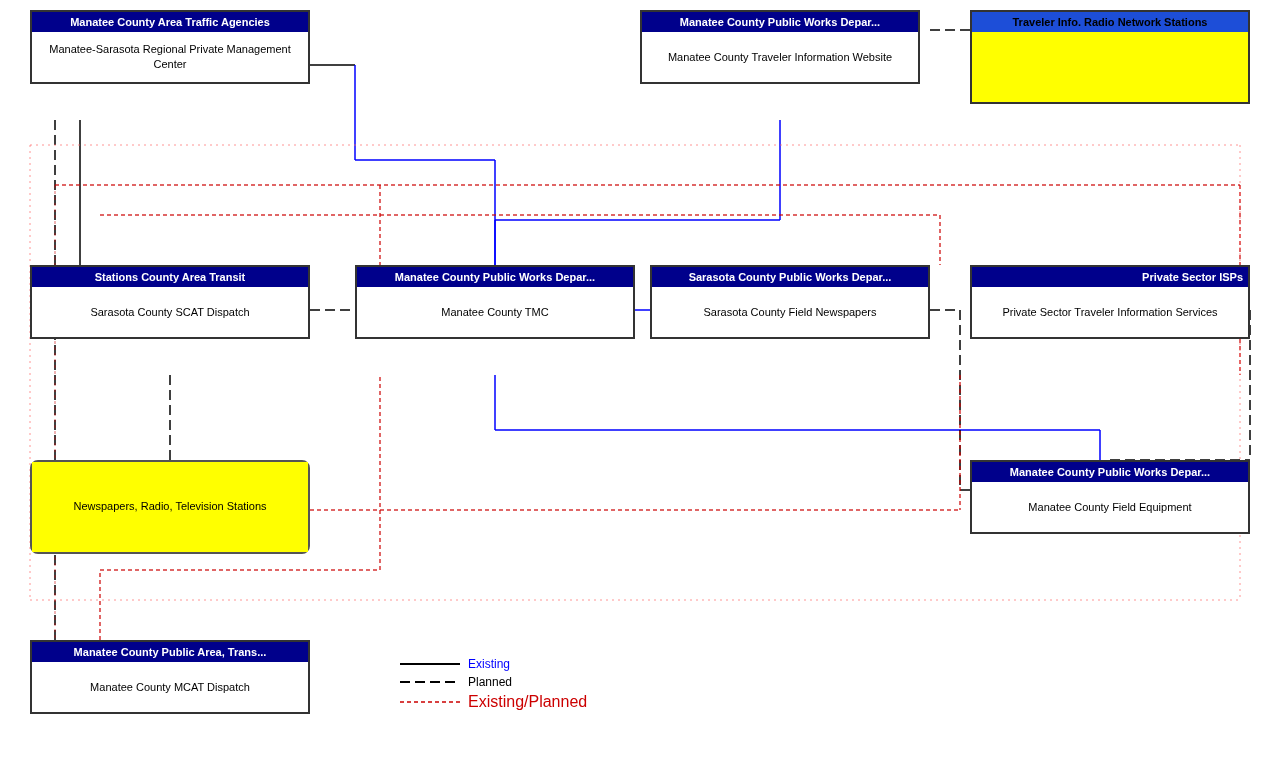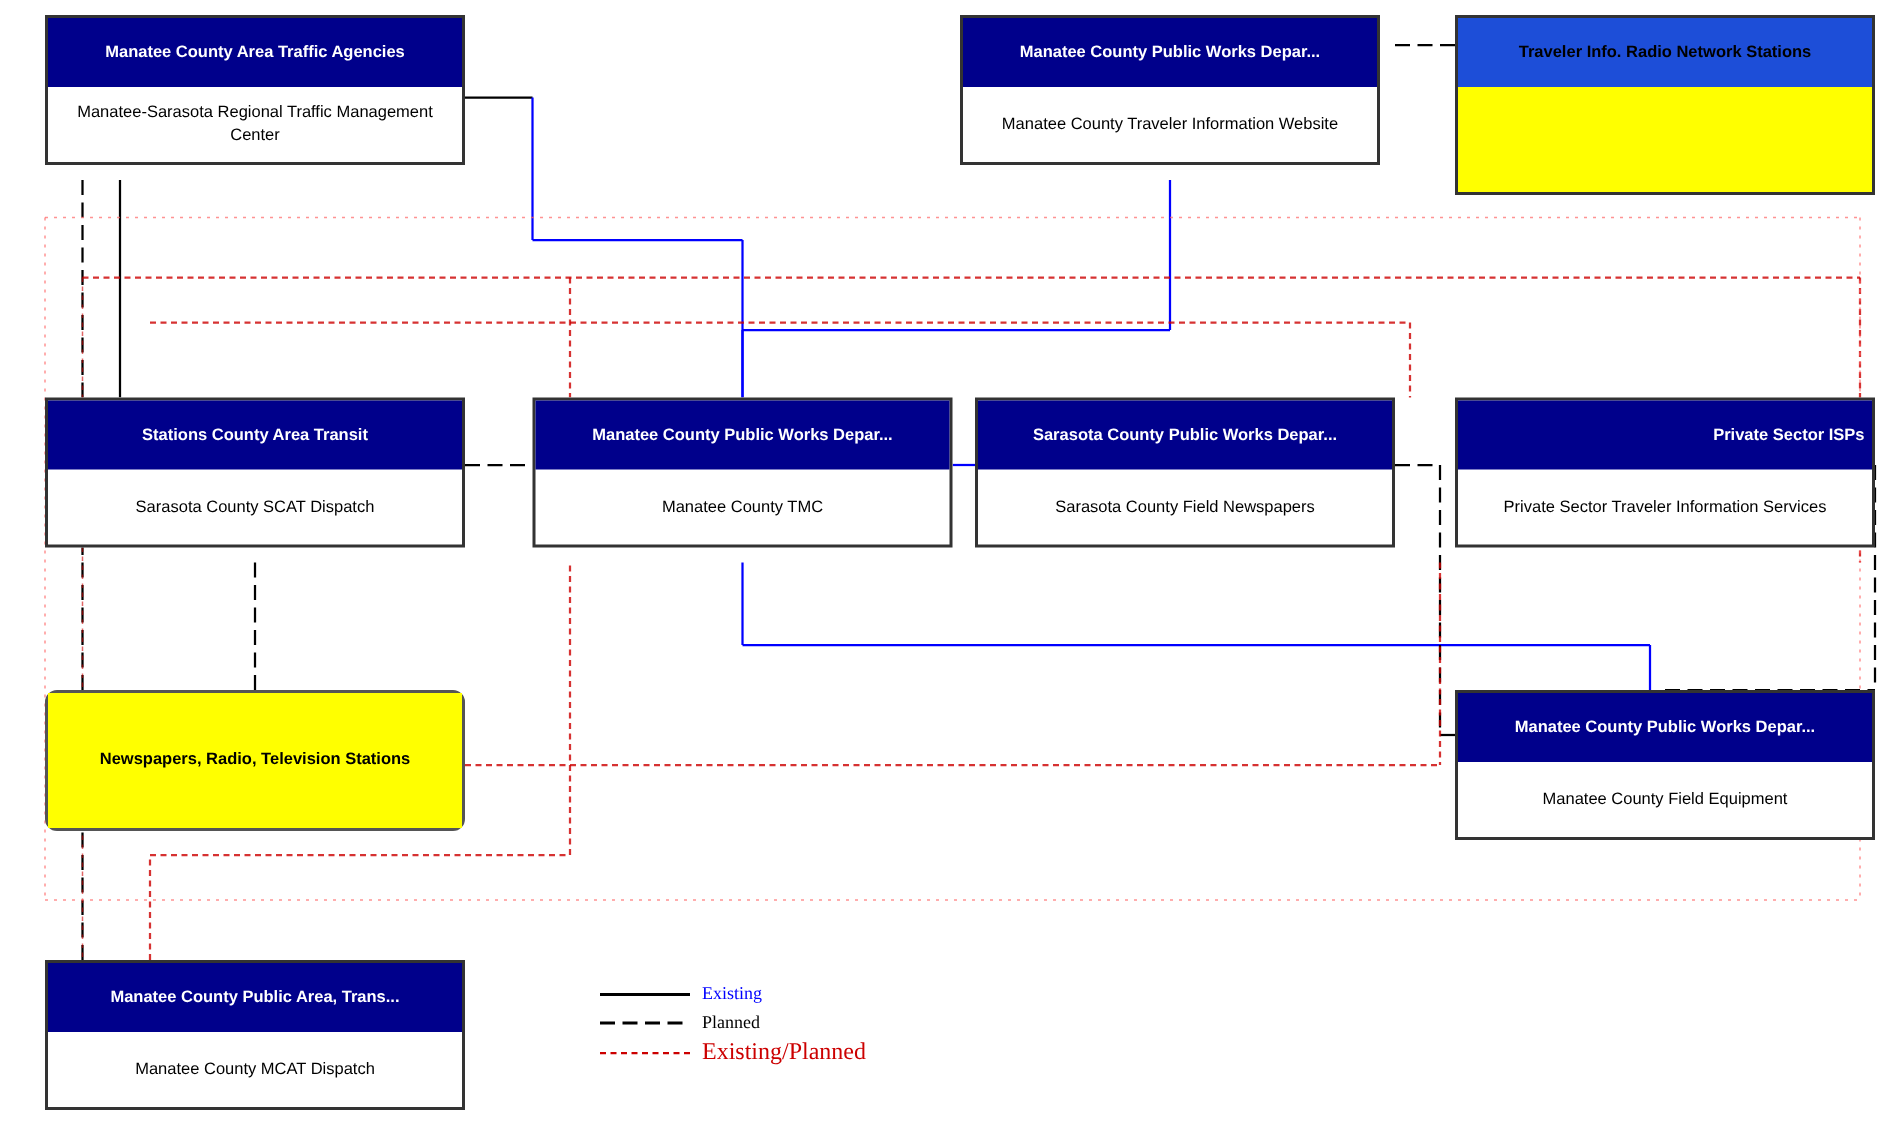--- a/index.html
+++ b/index.html
@@ -21,21 +21,21 @@
       position: absolute;
       border: 2px solid #333;
       background: white;
       text-align: center;
     }
     .node-header {
       background: #00008B;
       color: white;
       font-size: 11px;
       font-weight: bold;
-      padding: 16px 5px;
+      padding: 3px 5px;
       line-height: 1.3;
     }
     .node-body {
       padding: 8px 5px;
       font-size: 11px;
       color: black;
       line-height: 1.4;
       min-height: 50px;
       display: flex;
       align-items: center;
@@ -54,21 +54,20 @@
       left: 0;
       width: 1267px;
       height: 765px;
       pointer-events: none;
     }
     .legend {
       position: absolute;
       bottom: 80px;
       left: 380px;
       font-size: 11px;
-      font-family: Liberation Serif, serif;
     }
     .legend-item {
       display: flex;
       align-items: center;
       margin-bottom: 4px;
     }
   </style>
 </head>
 <body>
 
@@ -126,21 +125,21 @@
     <line x1="380" y1="570" x2="380" y2="375" stroke="#CC0000" stroke-width="1.5" stroke-dasharray="4,3" opacity="0.8"></line>
 
     <line x1="30" y1="145" x2="1240" y2="145" stroke="#FF6666" stroke-width="1" stroke-dasharray="2,4" opacity="0.7"></line>
     <line x1="1240" y1="145" x2="1240" y2="600" stroke="#FF6666" stroke-width="1" stroke-dasharray="2,4" opacity="0.7"></line>
     <line x1="30" y1="600" x2="1240" y2="600" stroke="#FF6666" stroke-width="1" stroke-dasharray="2,4" opacity="0.7"></line>
     <line x1="30" y1="145" x2="30" y2="600" stroke="#FF6666" stroke-width="1" stroke-dasharray="2,4" opacity="0.7"></line>
   </svg>
 
   <div class="node" style="left:30px; top:10px; width:280px;">
     <div class="node-header">Manatee County Area Traffic Agencies</div>
-    <div class="node-body">Manatee-Sarasota Regional Traffic Management Center</div>
+    <div class="node-body">Manatee-Sarasota Regional Private Management Center</div>
   </div>
 
   <div class="node" style="left:640px; top:10px; width:280px;">
     <div class="node-header">Manatee County Public Works Depar...</div>
     <div class="node-body">Manatee County Traveler Information Website</div>
   </div>
 
   <div class="node node-yellow" style="left:970px; top:10px; width:280px; border:2px solid #333;">
     <div class="node-header" style="background:#1d4ed8; color:black;">Traveler Info. Radio Network Stations</div>
     <div class="node-body" style="background:#FFFF00; min-height:70px;"></div>
@@ -160,21 +159,21 @@
     <div class="node-header">Sarasota County Public Works Depar...</div>
     <div class="node-body">Sarasota County Field Newspapers</div>
   </div>
 
   <div class="node" style="left:970px; top:265px; width:280px;text-align:right;">
     <div class="node-header">Private Sector ISPs</div>
     <div class="node-body">Private Sector Traveler Information Services</div>
   </div>
 
   <div class="node node-yellow" style="left:30px; top:460px; width:280px; border:2px solid #555; border-radius:8px;">
-    <div class="node-body" style="background:#FFFF00; min-height:90px; font-weight:bold;">Newspapers, Radio, Television Stations</div>
+    <div class="node-body" style="background:#FFFF00; min-height:90px; font-weight:normal;">Newspapers, Radio, Television Stations</div>
   </div>
 
   <div class="node" style="left:970px; top:460px; width:280px;">
     <div class="node-header">Manatee County Public Works Depar...</div>
     <div class="node-body">Manatee County Field Equipment</div>
   </div>
 
   <div class="node" style="left:30px; top:640px; width:280px;">
     <div class="node-header">Manatee County Public Area, Trans...</div>
     <div class="node-body">Manatee County MCAT Dispatch</div>

